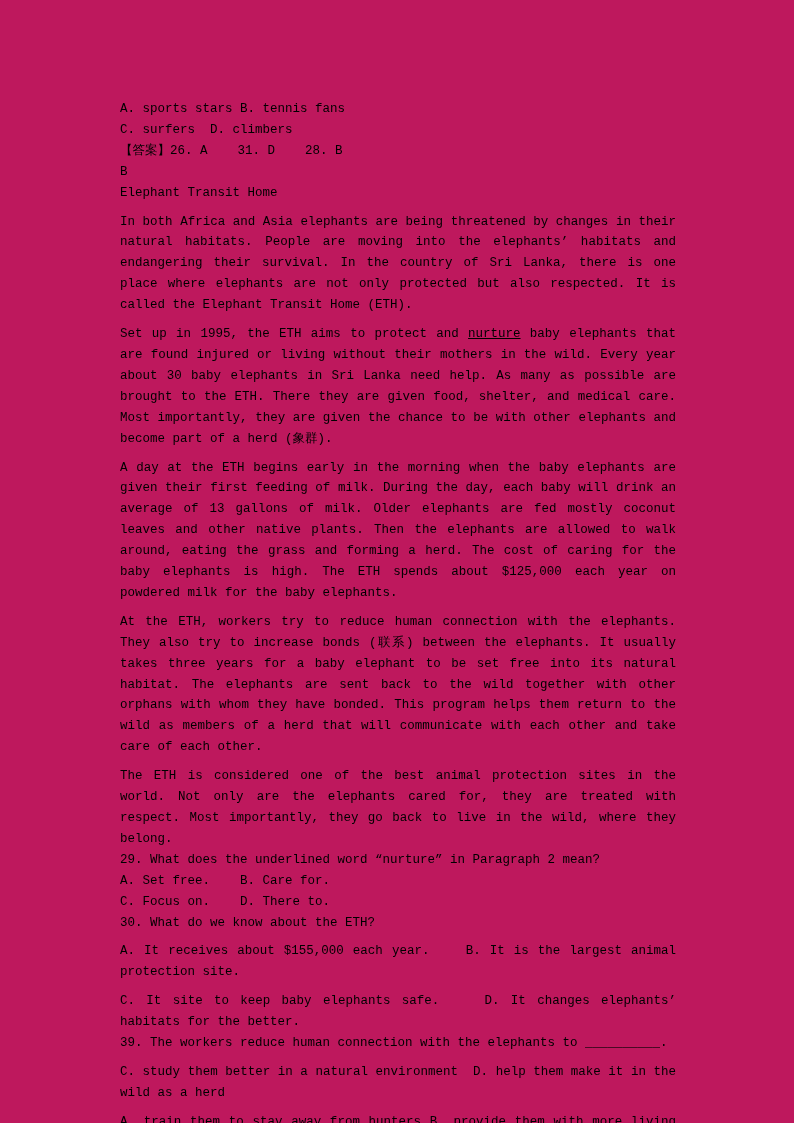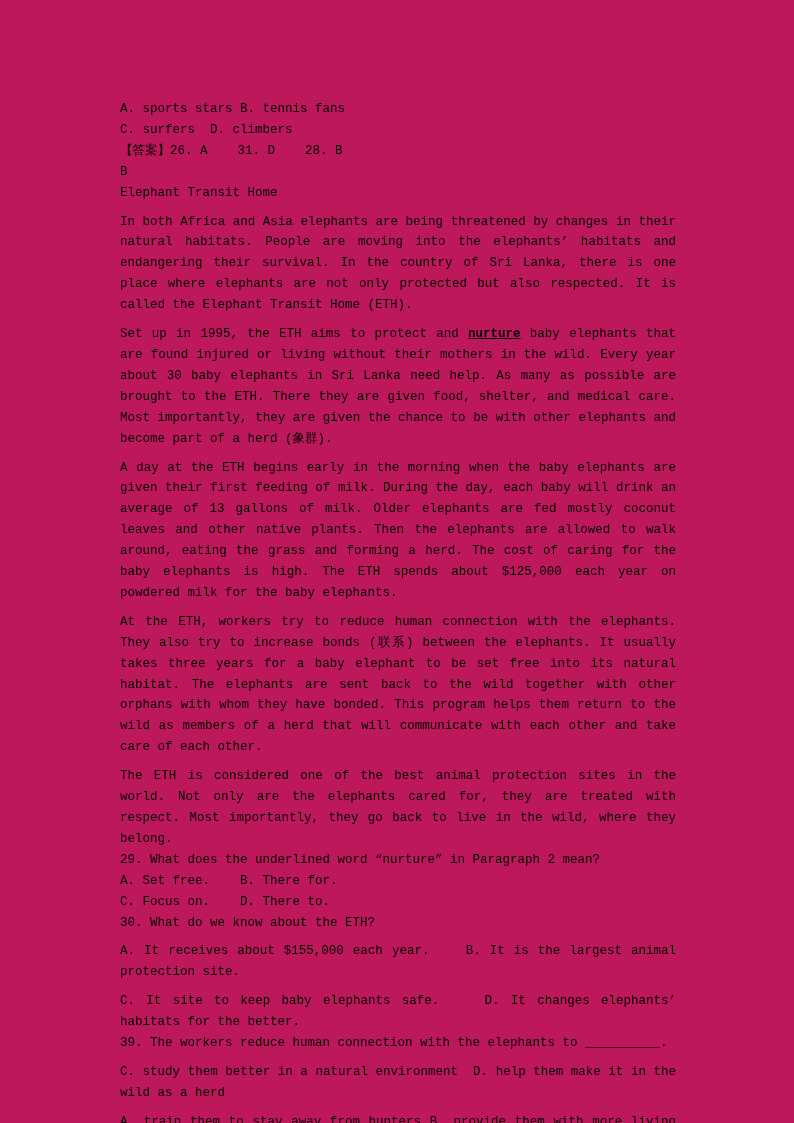--- a/index.html
+++ b/index.html
@@ -33,39 +33,38 @@
   .para {
     text-align: justify;
     text-align-last: left;
     margin-top: 8px;
   }
   .prewrap {
     white-space: pre-wrap;
   }
   .u {
     text-decoration: underline;
-    font-weight: bold;
   }
 </style>
 </head>
 <body>
 
 <div class="page">
   <p class="line">A. sports stars B. tennis fans</p>
   <p class="line">C. surfers  D. climbers</p>
   <p class="line">【答案】26. A    31. D    28. B</p>
   <p class="line">B</p>
   <p class="line">Elephant Transit Home</p>
   <p class="para">In both Africa and Asia elephants are being threatened by changes in their natural habitats. People are moving into the elephants’ habitats and endangering their survival. In the country of Sri Lanka, there is one place where elephants are not only protected but also respected. It is called the Elephant Transit Home (ETH).</p>
   <p class="para"><span>Set up in 1995, the ETH aims to protect and </span><span class="u">nurture</span><span> baby elephants that are found injured or living without their mothers in the wild. Every year about 30 baby elephants in Sri Lanka need help. As many as possible are brought to the ETH. There they are given food, shelter, and medical care. Most importantly, they are given the chance to be with other elephants and become part of a herd (象群).</span></p>
   <p class="para">A day at the ETH begins early in the morning when the baby elephants are given their first feeding of milk. During the day, each baby will drink an average of 13 gallons of milk. Older elephants are fed mostly coconut leaves and other native plants. Then the elephants are allowed to walk around, eating the grass and forming a herd. The cost of caring for the baby elephants is high. The ETH spends about $125,000 each year on powdered milk for the baby elephants.</p>
   <p class="para">At the ETH, workers try to reduce human connection with the elephants. They also try to increase bonds (联系) between the elephants. It usually takes three years for a baby elephant to be set free into its natural habitat. The elephants are sent back to the wild together with other orphans with whom they have bonded. This program helps them return to the wild as members of a herd that will communicate with each other and take care of each other.</p>
   <p class="para">The ETH is considered one of the best animal protection sites in the world. Not only are the elephants cared for, they are treated with respect. Most importantly, they go back to live in the wild, where they belong.</p>
   <p class="line">29. What does the underlined word “nurture” in Paragraph 2 mean?</p>
-  <p class="line">A. Set free.    B. There for.</p>
+  <p class="line">A. Set free.    B. Care for.</p>
   <p class="line">C. Focus on.    D. There to.</p>
   <p class="line">30. What do we know about the ETH?</p>
   <p class="para prewrap">A. It receives about $155,000 each year.    B. It is the largest animal protection site.</p>
   <p class="para prewrap">C. It site to keep baby elephants safe.    D. It changes elephants’ habitats for the better.</p>
   <p class="line">39. The workers reduce human connection with the elephants to __________.</p>
   <p class="para prewrap">C. study them better in a natural environment  D. help them make it in the wild as a herd</p>
   <p class="para prewrap">A. train them to stay away from hunters B. provide them with more living space</p>
   <p class="line">43. What’ s the purpose of the passage?</p>
 </div>
 

